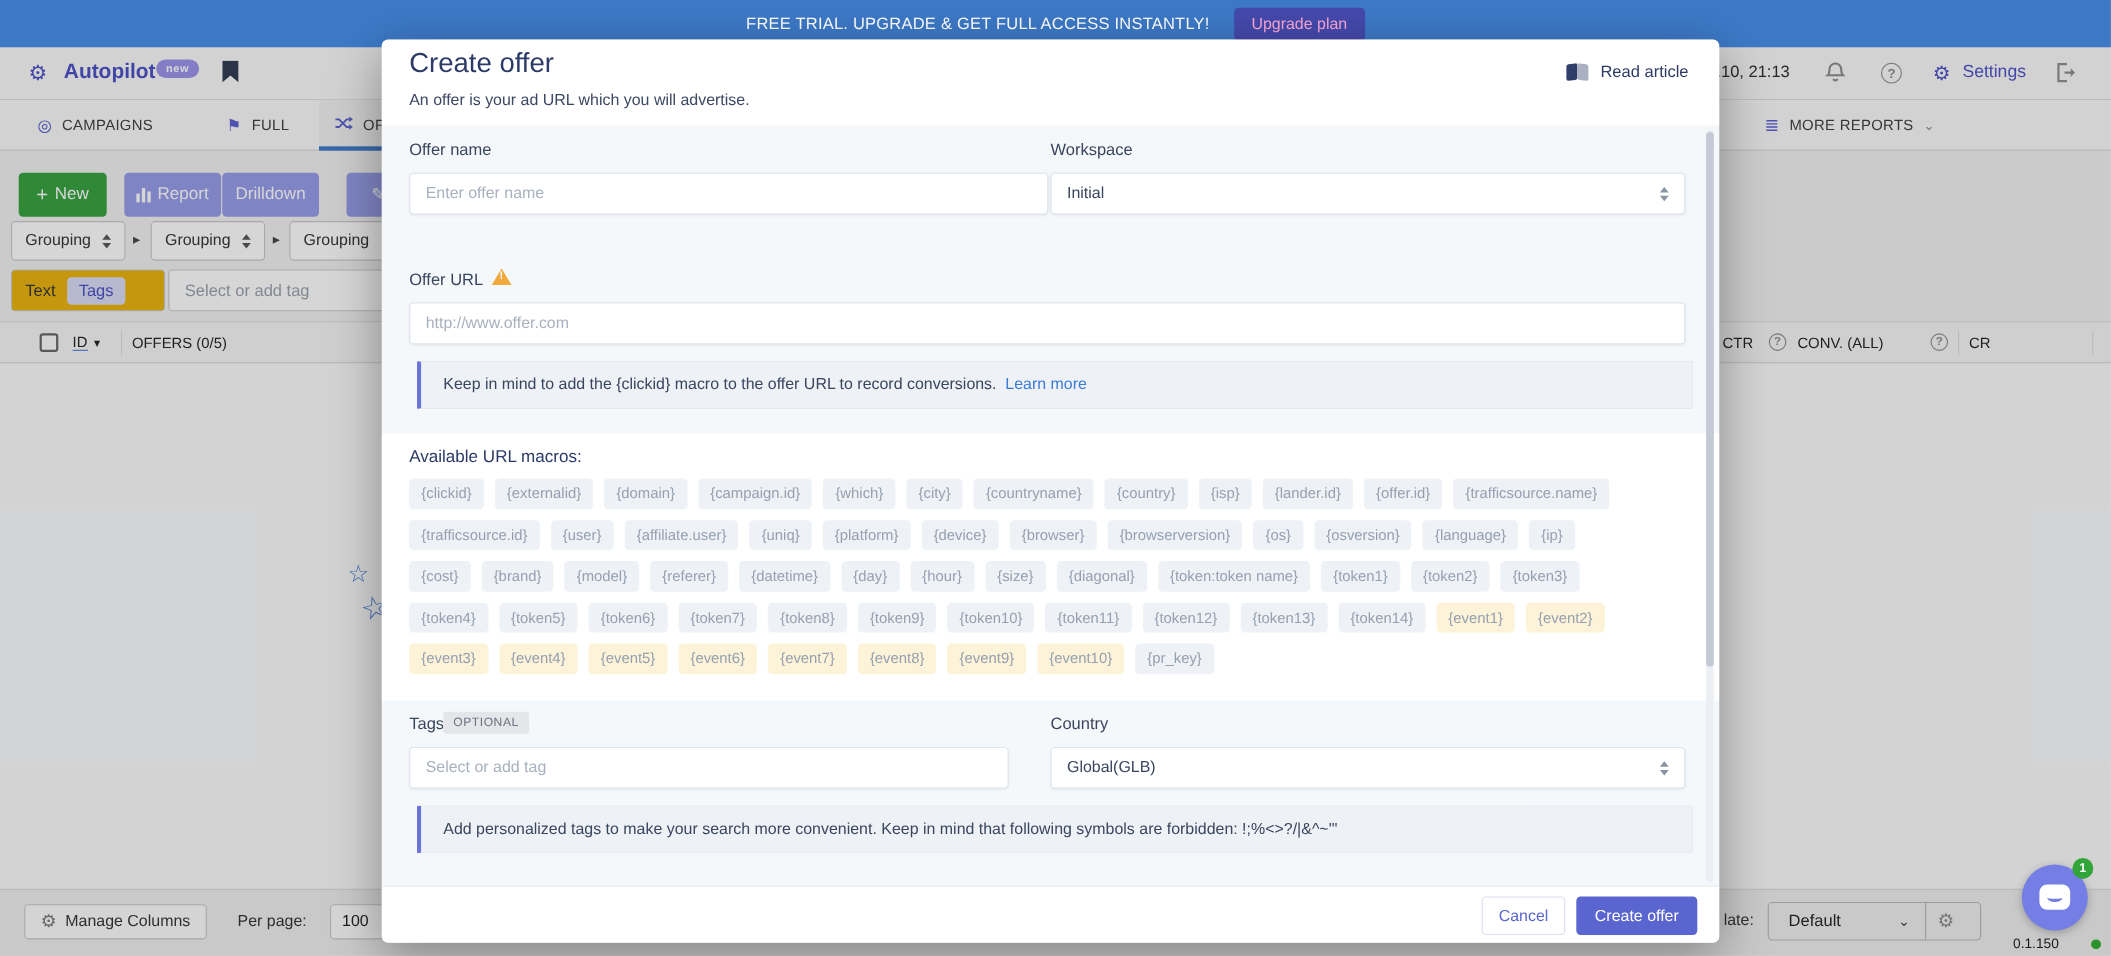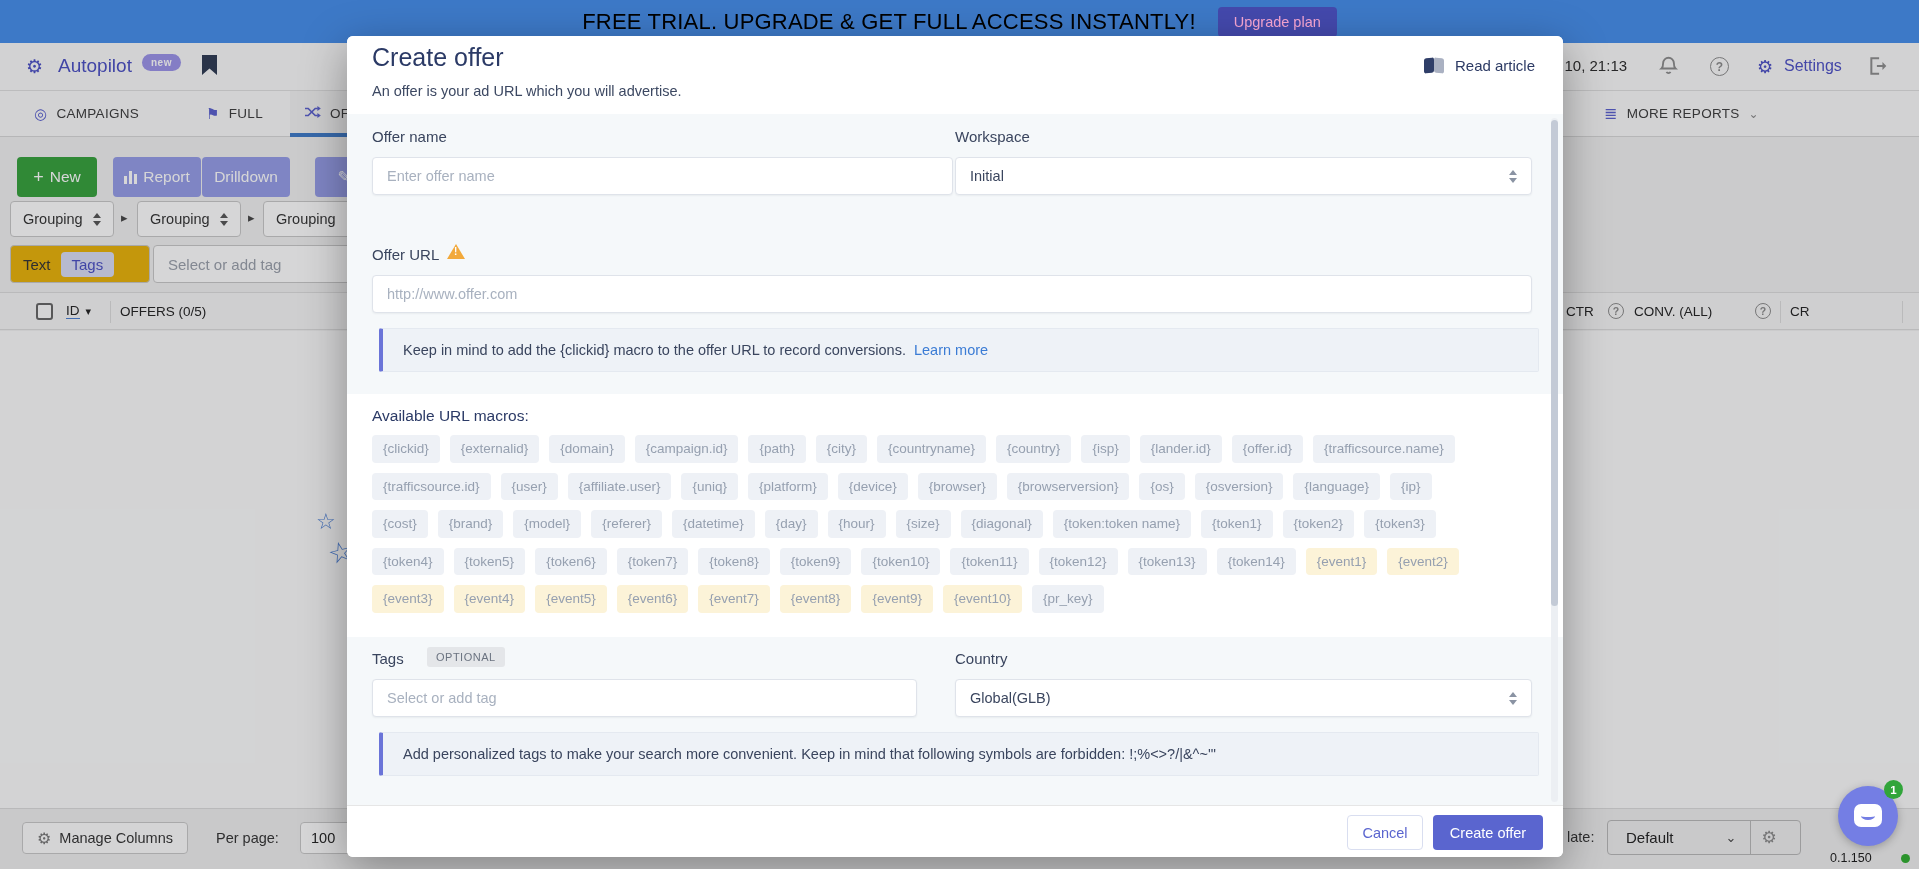--- a/index.html
+++ b/index.html
@@ -4,26 +4,26 @@
 <style>
   html,body{margin:0;padding:0;}
   .page{position:relative;width:1919px;height:869px;overflow:hidden;background:#f2f2f2;
         font-family:"Liberation Sans",sans-serif;color:#333;}
   .page *{box-sizing:border-box;}
   .abs{position:absolute;}
 
   
   .banner{position:absolute;top:0;left:0;right:0;height:43px;background:#3d79c7;z-index:10;
           display:flex;align-items:center;justify-content:center;gap:22px;}
-  .banner-text{color:#000000;font-size:22px;letter-spacing:.2px;}
+  .banner-text{color:#ffffff;font-size:15px;letter-spacing:.2px;}
   .upgrade-btn{background:#4449ad;color:#f9a8d4;font-size:14.5px;padding:7px 16px;border-radius:4px;cursor:pointer;}
 
   
   .app-header{position:absolute;top:43px;left:0;right:0;height:48px;background:#fbfbfb;border-bottom:1px solid #e0e0e0;}
-  .brand{position:absolute;left:58px;top:12px;font-size:19px;font-weight:normal;color:#4a4fc4;}
+  .brand{position:absolute;left:58px;top:12px;font-size:19px;font-weight:bold;color:#4a4fc4;}
   .gear-logo{position:absolute;left:26px;top:12px;font-size:19px;color:#4c50c6;}
   .new-badge{position:absolute;left:142px;top:11px;background:#9b93ea;color:#fff;font-size:10px;font-weight:bold;
              padding:3px 9px;border-radius:9px;letter-spacing:.5px;}
   .bookmark{position:absolute;left:202px;top:12px;width:15px;height:20px;background:#2e3a52;
             clip-path:polygon(0 0,100% 0,100% 100%,50% 68%,0 100%);}
   .hdr-right{font-size:15px;color:#2b2b2b;}
   .round-help{width:19px;height:19px;border:1.7px solid #8b8b8b;border-radius:50%;color:#8b8b8b;
               font-size:12px;font-weight:bold;display:flex;align-items:center;justify-content:center;}
   .settings-txt{color:#4c50c6;font-size:16px;}
 
@@ -346,21 +346,21 @@
 
     
     <div class="macros-sec">
       <span class="macros-title">Available URL macros:</span>
       <div class="macro-rows">
           <div class="macro-row">
             <span class="macro-chip">{clickid}</span>
             <span class="macro-chip">{externalid}</span>
             <span class="macro-chip">{domain}</span>
             <span class="macro-chip">{campaign.id}</span>
-            <span class="macro-chip">{path}</span>
+            <span class="macro-chip">{which}</span>
             <span class="macro-chip">{city}</span>
             <span class="macro-chip">{countryname}</span>
             <span class="macro-chip">{country}</span>
             <span class="macro-chip">{isp}</span>
             <span class="macro-chip">{lander.id}</span>
             <span class="macro-chip">{offer.id}</span>
             <span class="macro-chip">{trafficsource.name}</span>
           </div>
           <div class="macro-row">
             <span class="macro-chip">{trafficsource.id}</span>
@@ -415,21 +415,21 @@
             <span class="macro-chip chip-yellow">{event8}</span>
             <span class="macro-chip chip-yellow">{event9}</span>
             <span class="macro-chip chip-yellow">{event10}</span>
             <span class="macro-chip">{pr_key}</span>
           </div>
         </div>
     </div>
 
     
     <span class="m-label" style="left:25px;top:614px;">Tags</span>
-    <span class="abs opt-badge" style="left:80px;top:611px;">OPTIONAL</span>
+    <span class="abs opt-badge" style="left:56px;top:611px;">OPTIONAL</span>
     <input class="inp" style="left: 25px; top: 643px; width: 545px;" placeholder="Select or add tag">
     <span class="m-label" style="left:608px;top:614px;">Country</span>
     <div class="msel" style="left:608px;top:643px;width:577px;">
       <span>Global(GLB)</span>
       <span class="ud">
           <i class="up"></i>
           <i class="dn"></i>
         </span>
     </div>
     <div class="note" style="top:696px;height:44px;">

